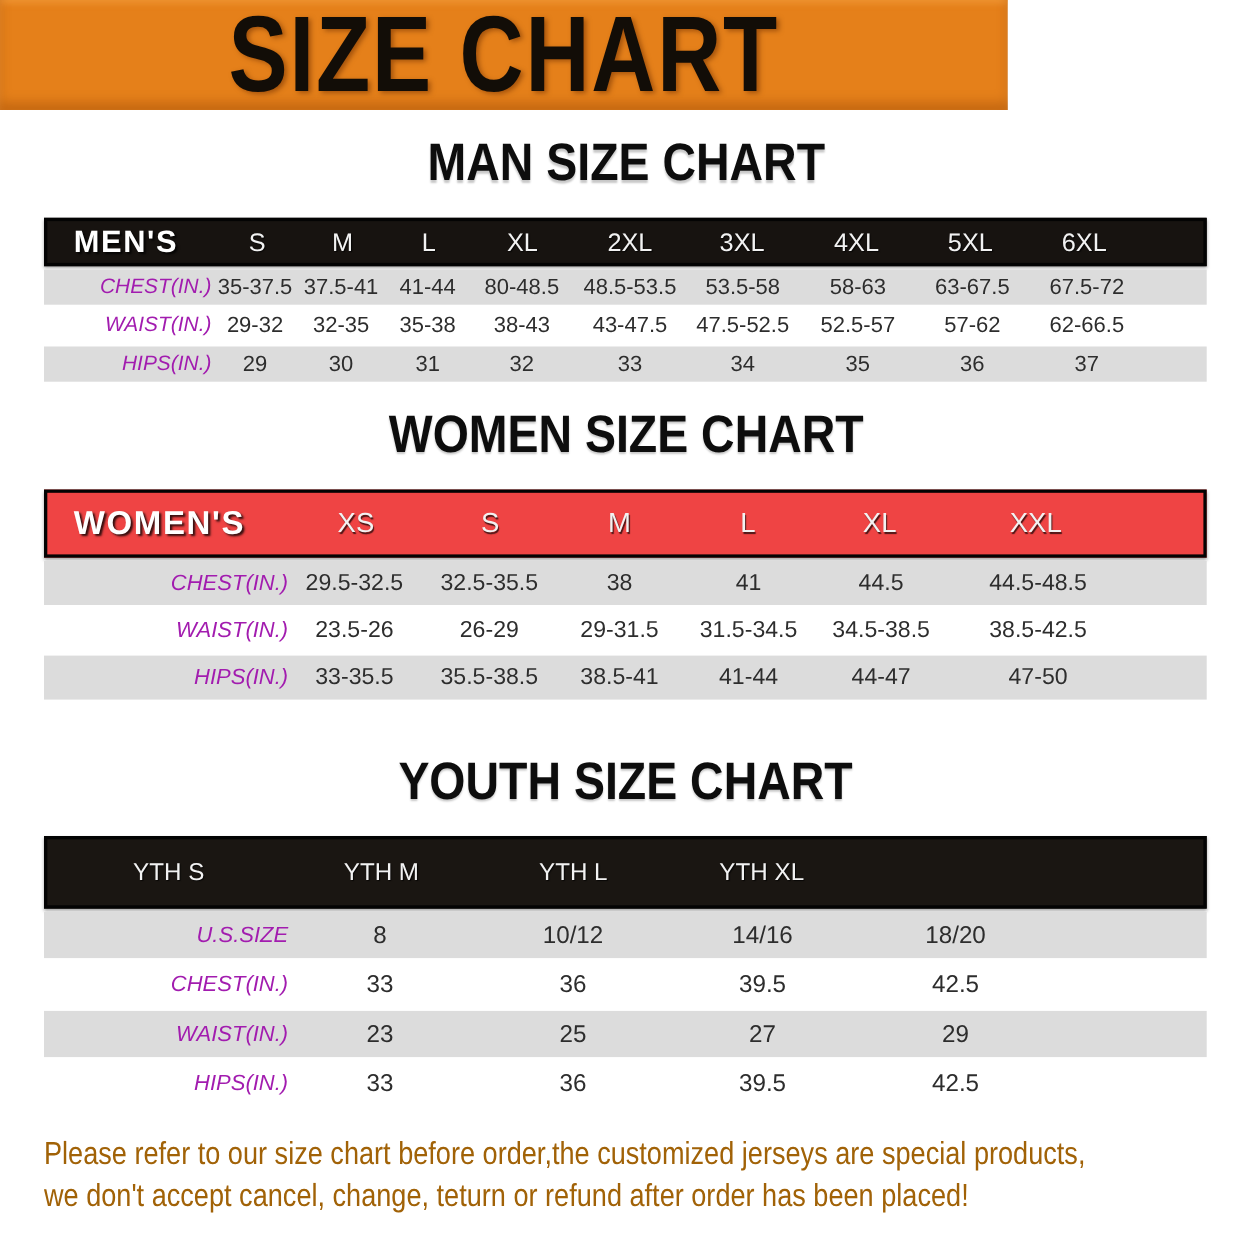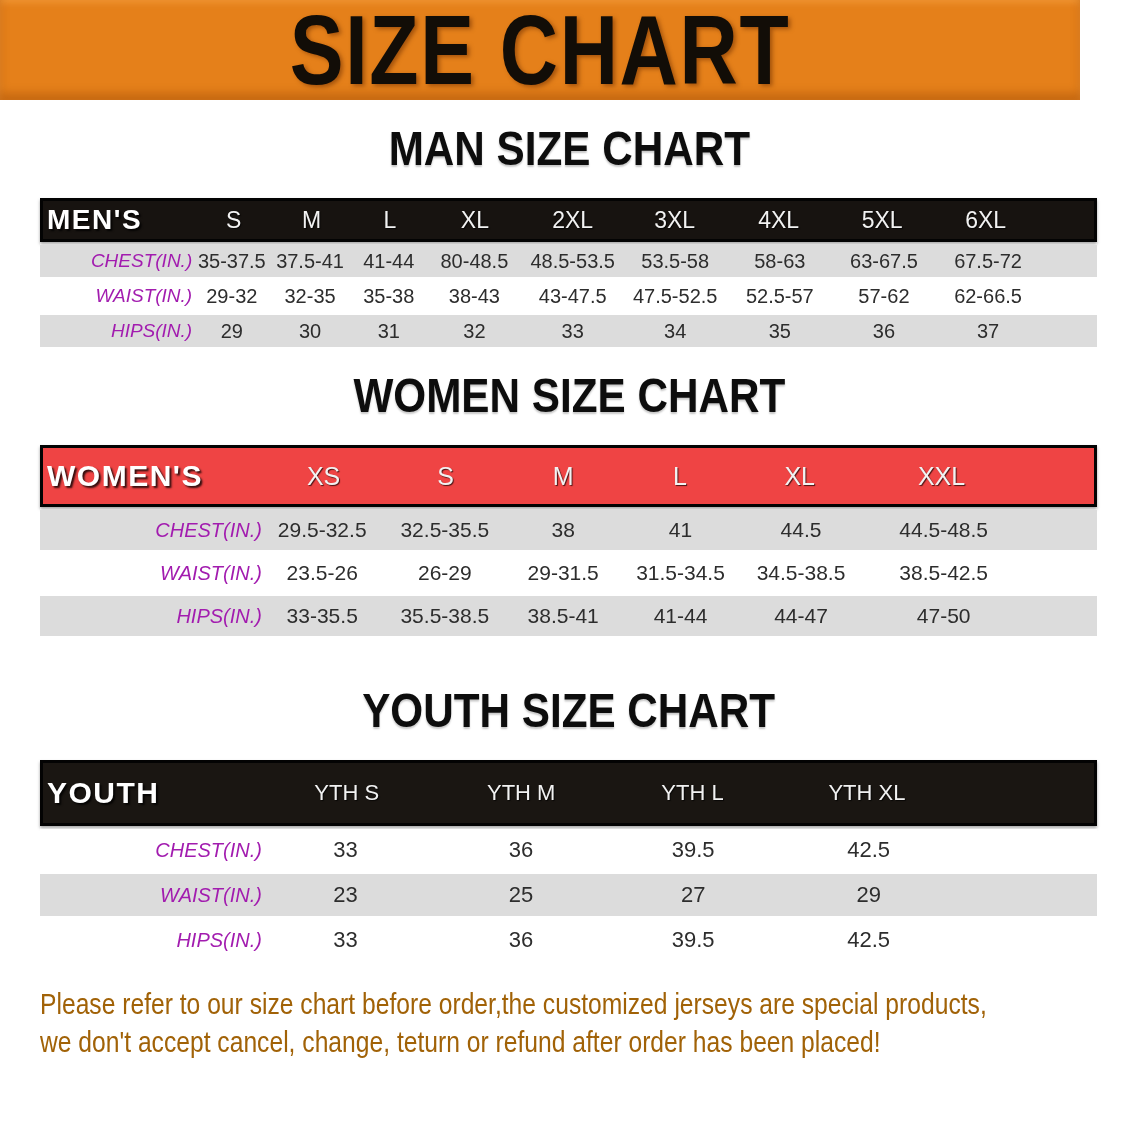--- a/index.html
+++ b/index.html
@@ -5,21 +5,21 @@
   * { margin: 0; padding: 0; box-sizing: border-box; }
   html, body {
     width: 1138px; height: 1132px;
     background: #ffffff;
     font-family: "Liberation Sans", sans-serif;
     overflow: hidden;
   }
 
   
   .banner {
-    width: 1080px; height: 100px;
+    width: 916px; height: 100px;
     background: #e5801a;
     box-shadow: inset 0 -7px 10px rgba(140,60,0,0.35), inset 0 3px 6px rgba(255,175,80,0.45);
     text-align: center;
     line-height: 100px;
   }
   .banner-title {
     display: inline-block;
     font-size: 96px;
     font-weight: 700;
     color: #120d07;
@@ -71,21 +71,21 @@
   }
   .t-row.gray  { background: #dcdcdc; }
   .t-row.white { background: #ffffff; }
 
   .grid-men   { grid-template-columns: 14.4% 7.5% 7.3% 7.6% 8.6% 10% 9.4% 10.4% 9.3% 10.4% 1fr; }
   .grid-women { grid-template-columns: 21% 11.4% 11.8% 10.6% 11.6% 11.2% 15.8% 1fr; }
   .grid-youth { grid-template-columns: 21% 15.8% 17.4% 15.2% 18% 1fr; }
 
   .corner-label {
     text-align: left;
-    padding-left: 4px;
+    padding-left: 24px;
     font-weight: 700;
     letter-spacing: 1.5px;
     text-shadow: 2px 2px 2px rgba(0,0,0,0.8);
     white-space: nowrap;
   }
   .col-header { text-align: center; font-weight: 400; color: #f2f2f2; text-shadow: 1px 1px 1px rgba(0,0,0,0.7); }
   .row-label  { text-align: right; color: #a21caf; font-style: italic; }
   .cell       { text-align: center; }
 
   .men-table .t-header   { height: 44px; }
@@ -232,25 +232,32 @@
     <div class="filler"></div>
   </div>
 </div>
 
 <div class="section-title title-youth">
   <span>YOUTH SIZE CHART</span>
 </div>
 
 <div class="size-table youth-table">
   <div class="t-header grid-youth">
-    <div class="corner-label">YOUTH</div>
     <div class="col-header">YTH S</div>
     <div class="col-header">YTH M</div>
     <div class="col-header">YTH L</div>
     <div class="col-header">YTH XL</div>
+    <div class="filler"></div>
+  </div>
+  <div class="t-row gray grid-youth">
+    <div class="row-label">U.S.SIZE</div>
+    <div class="cell">8</div>
+    <div class="cell">10/12</div>
+    <div class="cell">14/16</div>
+    <div class="cell">18/20</div>
     <div class="filler"></div>
   </div>
   <div class="t-row white grid-youth">
     <div class="row-label">CHEST(IN.)</div>
     <div class="cell">33</div>
     <div class="cell">36</div>
     <div class="cell">39.5</div>
     <div class="cell">42.5</div>
     <div class="filler"></div>
   </div>

